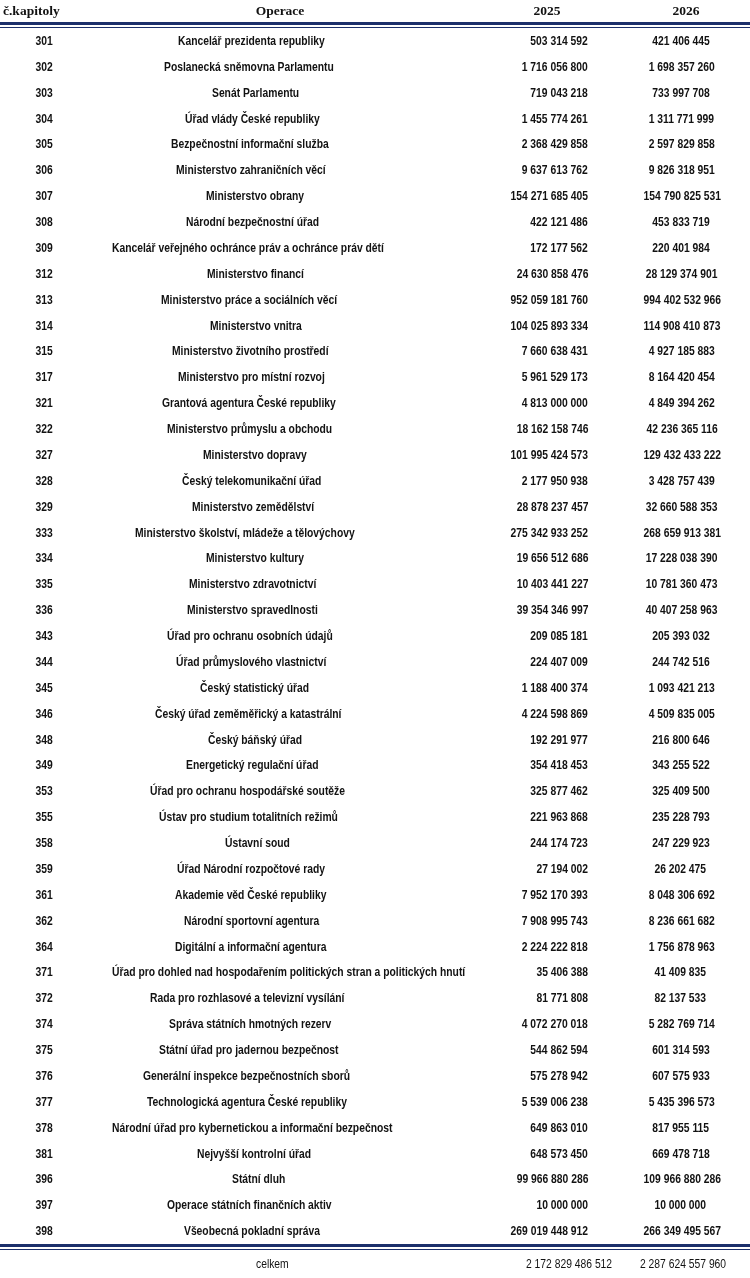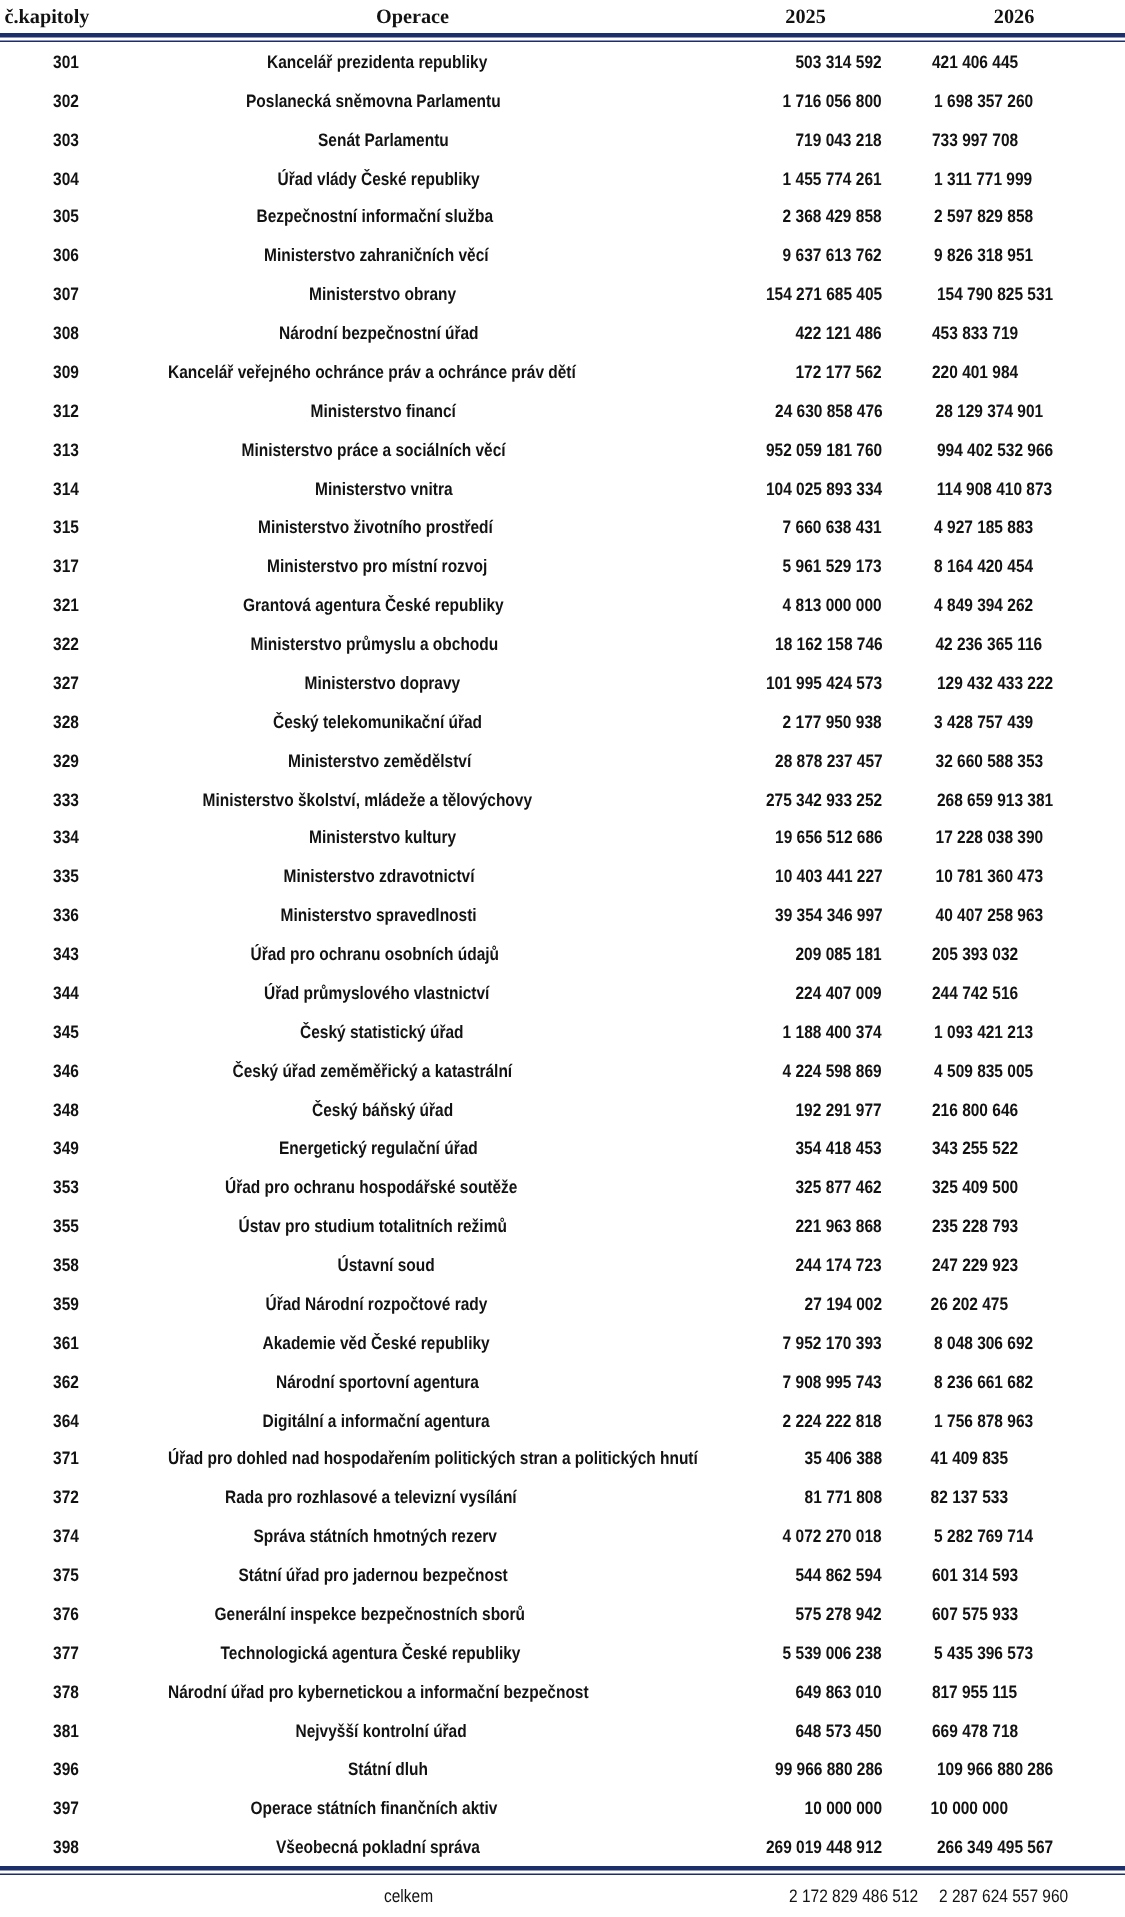--- a/index.html
+++ b/index.html
@@ -8,21 +8,20 @@
     font-family: "Liberation Sans", sans-serif;
     color: #121212;
     overflow: hidden;
   }
   .table { display: flex; flex-direction: column; height: 1278px; width: 750px; box-sizing: border-box; }
 
   
   .header-row {
     height: 22px; display: flex; align-items: center;
     font-family: "Liberation Serif", serif; font-weight: bold; font-size: 13.5px;
-    padding-right: 10px;
   }
   .header-row .c-num  { text-align: left; padding-left: 3px; box-sizing: border-box; }
   .header-row .c-name { text-align: center; }
   .header-row .c-v1,
   .header-row .c-v2   { text-align: center; }
 
   
   .rule {
     height: 2px;
     border-top: 3px solid #1c2f6b;
@@ -34,21 +33,21 @@
   .rows { flex: 1; display: flex; flex-direction: column; }
   .row {
     flex: 1; display: flex; align-items: center;
     font-weight: bold; font-size: 12px;
     padding-right: 10px; white-space: nowrap; gap: 24px;
   }
 
   .c-num  { width: 88px;  text-align: center; flex: none; }
   .c-name { flex: 1; text-align: center; min-width: 0; }
   .c-v1   { width: 150px; text-align: right; flex: none; }
-  .c-v2   { width: 128px; text-align: left; flex: none; }
+  .c-v2   { width: 128px; text-align: center; flex: none; }
 
   
   .t { display: inline-block; transform: scaleX(0.86); white-space: nowrap; }
   .c-num  .t { transform-origin: center center; }
   .c-name .t { transform-origin: left center; }
   .c-v1 .t, .c-v2 .t { transform-origin: right center; }
 
   
   .footer-row {
     height: 28px; display: flex; align-items: center;

